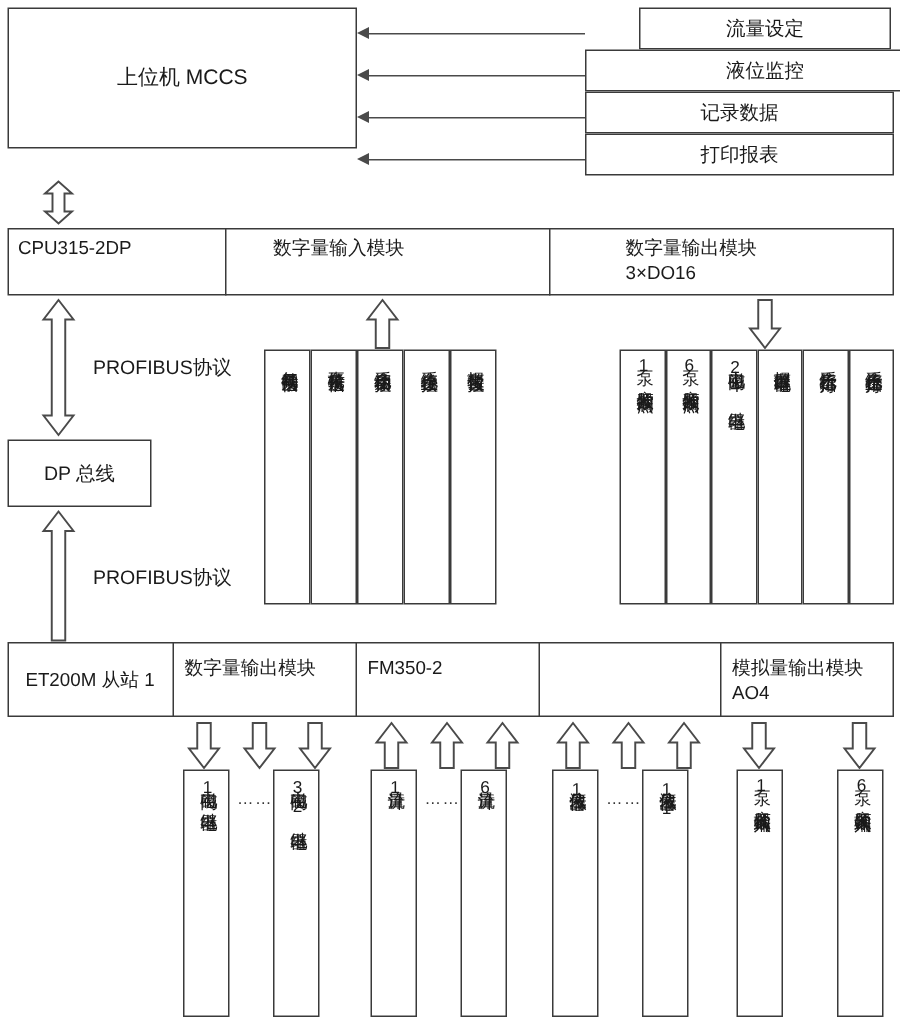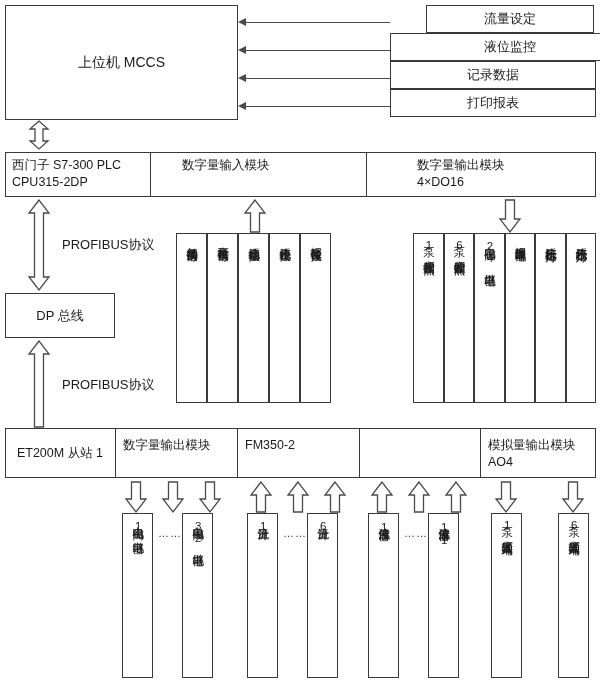--- a/index.html
+++ b/index.html
@@ -29,21 +29,21 @@
          border-right:8px solid #4a4a4a;}
   .dots{position:absolute;font-size:11px;letter-spacing:1px;color:#333;}
   .t14{font-size:14px;}
   .t13{font-size:13px;}
   .cell{position:absolute;box-sizing:border-box;padding:5px 0 0 7px;font-size:12.5px;line-height:1.35;}
   .vdiv{position:absolute;background:#3a3a3a;width:1.3px;}
 </style>
 </head>
 <body>
 
-<div class="box ctr" style="left:5px;top:5px;width:233px;height:115px;align-items:center;">
+<div class="box ctr" style="left:5px;top:5px;width:233px;height:94px;align-items:center;">
   <span class="t14">上位机 MCCS</span>
 </div>
 
 <div class="box ctr" style="left:390px;top:5px;width:168px;height:28px;margin-left:36px;">
   <span class="t13">流量设定</span>
 </div>
 <div class="box ctr" style="left:390px;top:33px;width:240px;height:28px;">
   <span class="t13">液位监控</span>
 </div>
 <div class="box ctr" style="left:390px;top:61px;width:206px;height:28px;">
@@ -67,29 +67,28 @@
     <path class="ap" d="M12 1 L3 9 L8 9 L8 21 L3 21 L12 29 L21 21 L16 21 L16 9 L21 9 Z"></path>
   </svg>
 </div>
 <span class="lbl t13" style="left:52px;top:128px;margin-top:48px;">MPI协议</span>
 
 <div class="box" style="left:5px;top:152px;width:591px;height:45px;"></div>
 <div class="vdiv" style="left:150px;top:152px;height:45px;"></div>
 <div class="vdiv" style="left:366px;top:152px;height:45px;"></div>
 
 <div class="cell" style="left:5px;top:152px;width:145px;">
-  <div>西门子 S7-300 PLC</div>
   <div>CPU315-2DP</div>
 </div>
 <div class="cell" style="left:138px;top:152px;width:215px;padding-left:44px;">
   <div>数字量输入模块</div>
 </div>
 <div class="cell" style="left:367px;top:152px;width:229px;padding-left:50px;">
   <div>数字量输出模块</div>
-  <div>4×DO16</div>
+  <div>3×DO16</div>
 </div>
 
 <div class="arrow" style="left:26px;top:199px;">
   <svg width="26" height="92" viewBox="0 0 26 92">
     <path class="ap" d="M13 1 L3 14 L8.5 14 L8.5 78 L3 78 L13 91 L23 78 L17.5 78 L17.5 14 L23 14 Z"></path>
   </svg>
 </div>
 <span class="lbl t13" style="left:62px;top:236px;">PROFIBUS协议</span>
 
 <div class="arrow" style="left:242px;top:199px;">
@@ -97,21 +96,21 @@
     <path class="ap" d="M13 1 L3 14 L8.5 14 L8.5 33 L17.5 33 L17.5 14 L23 14 Z"></path>
   </svg>
 </div>
 
 <div class="arrow" style="left:497px;top:199px;">
   <svg width="26" height="34" viewBox="0 0 26 34">
     <path class="ap" d="M8.5 1 L8.5 20 L3 20 L13 33 L23 20 L17.5 20 L17.5 1 Z"></path>
   </svg>
 </div>
 
-<div class="box ctr" style="left:5px;top:293px;width:110px;height:45px;">
+<div class="box ctr" style="left:5px;top:293px;width:96px;height:45px;">
   <span class="t13">DP 总线</span>
 </div>
 
 <div class="arrow" style="left:26px;top:340px;">
   <svg width="26" height="88" viewBox="0 0 26 88">
     <path class="ap" d="M13 1 L3 14 L8.5 14 L8.5 87 L17.5 87 L17.5 14 L23 14 Z"></path>
   </svg>
 </div>
 <span class="lbl t13" style="left:62px;top:376px;">PROFIBUS协议</span>
 

